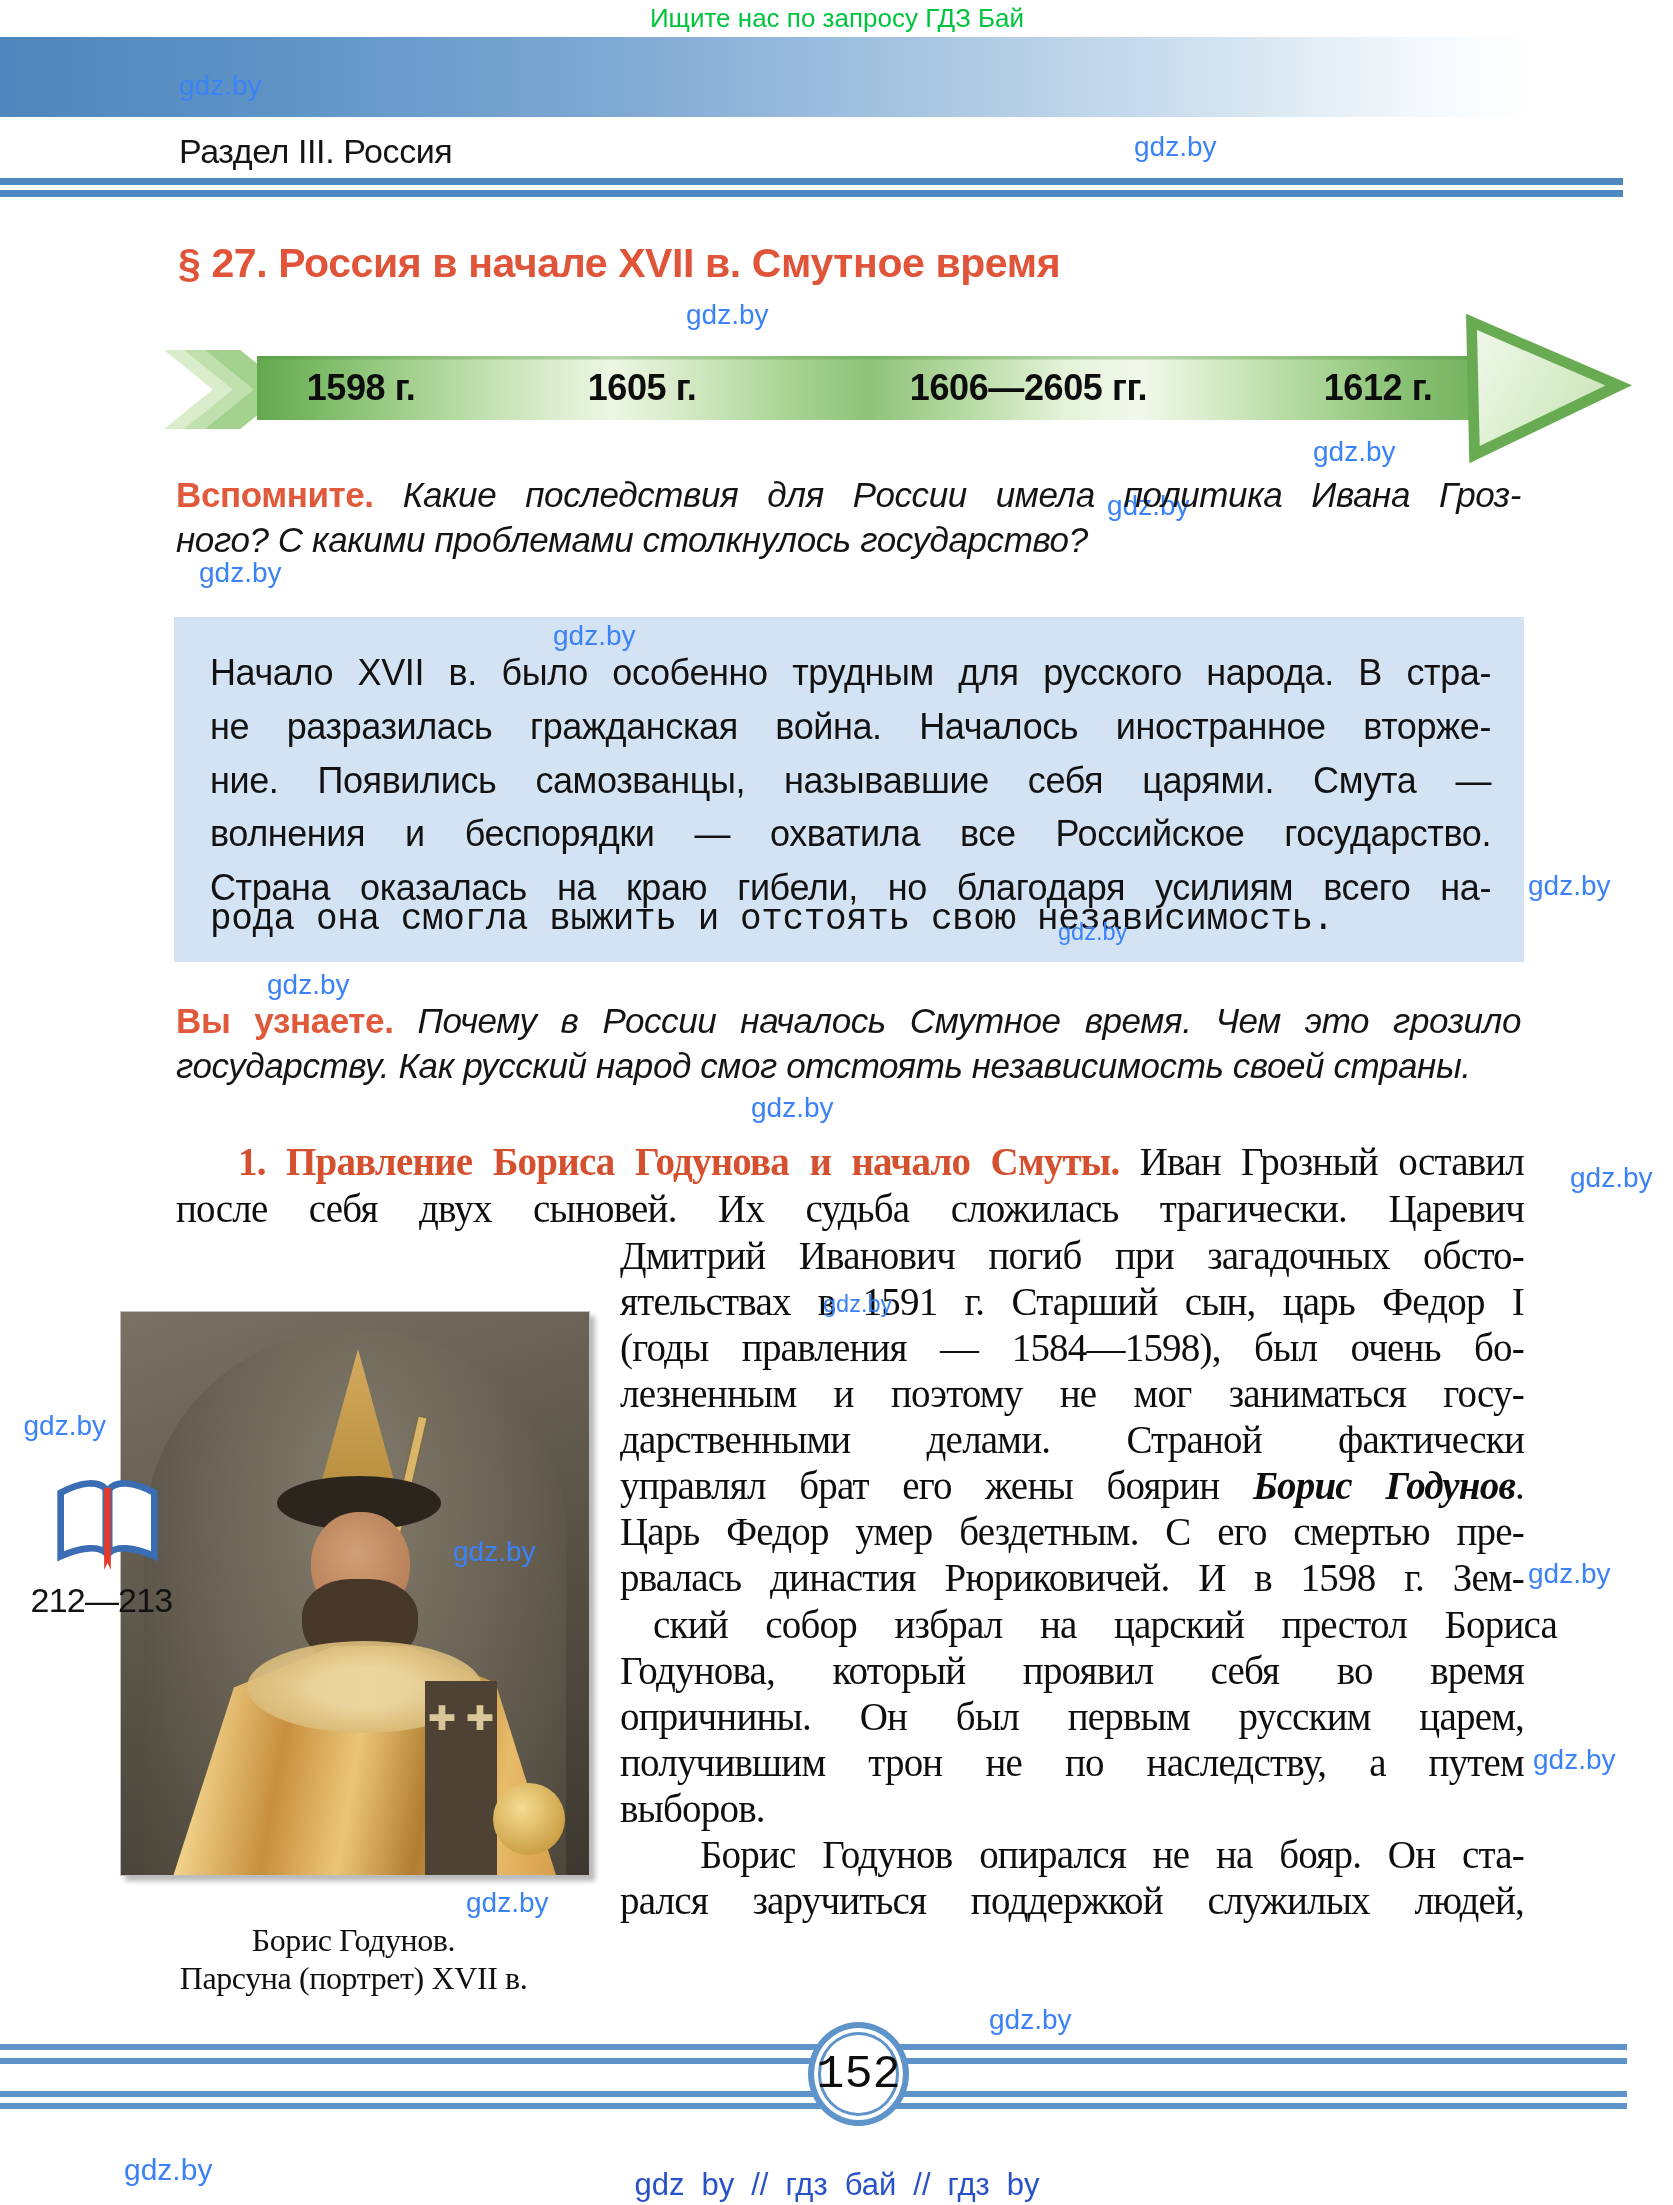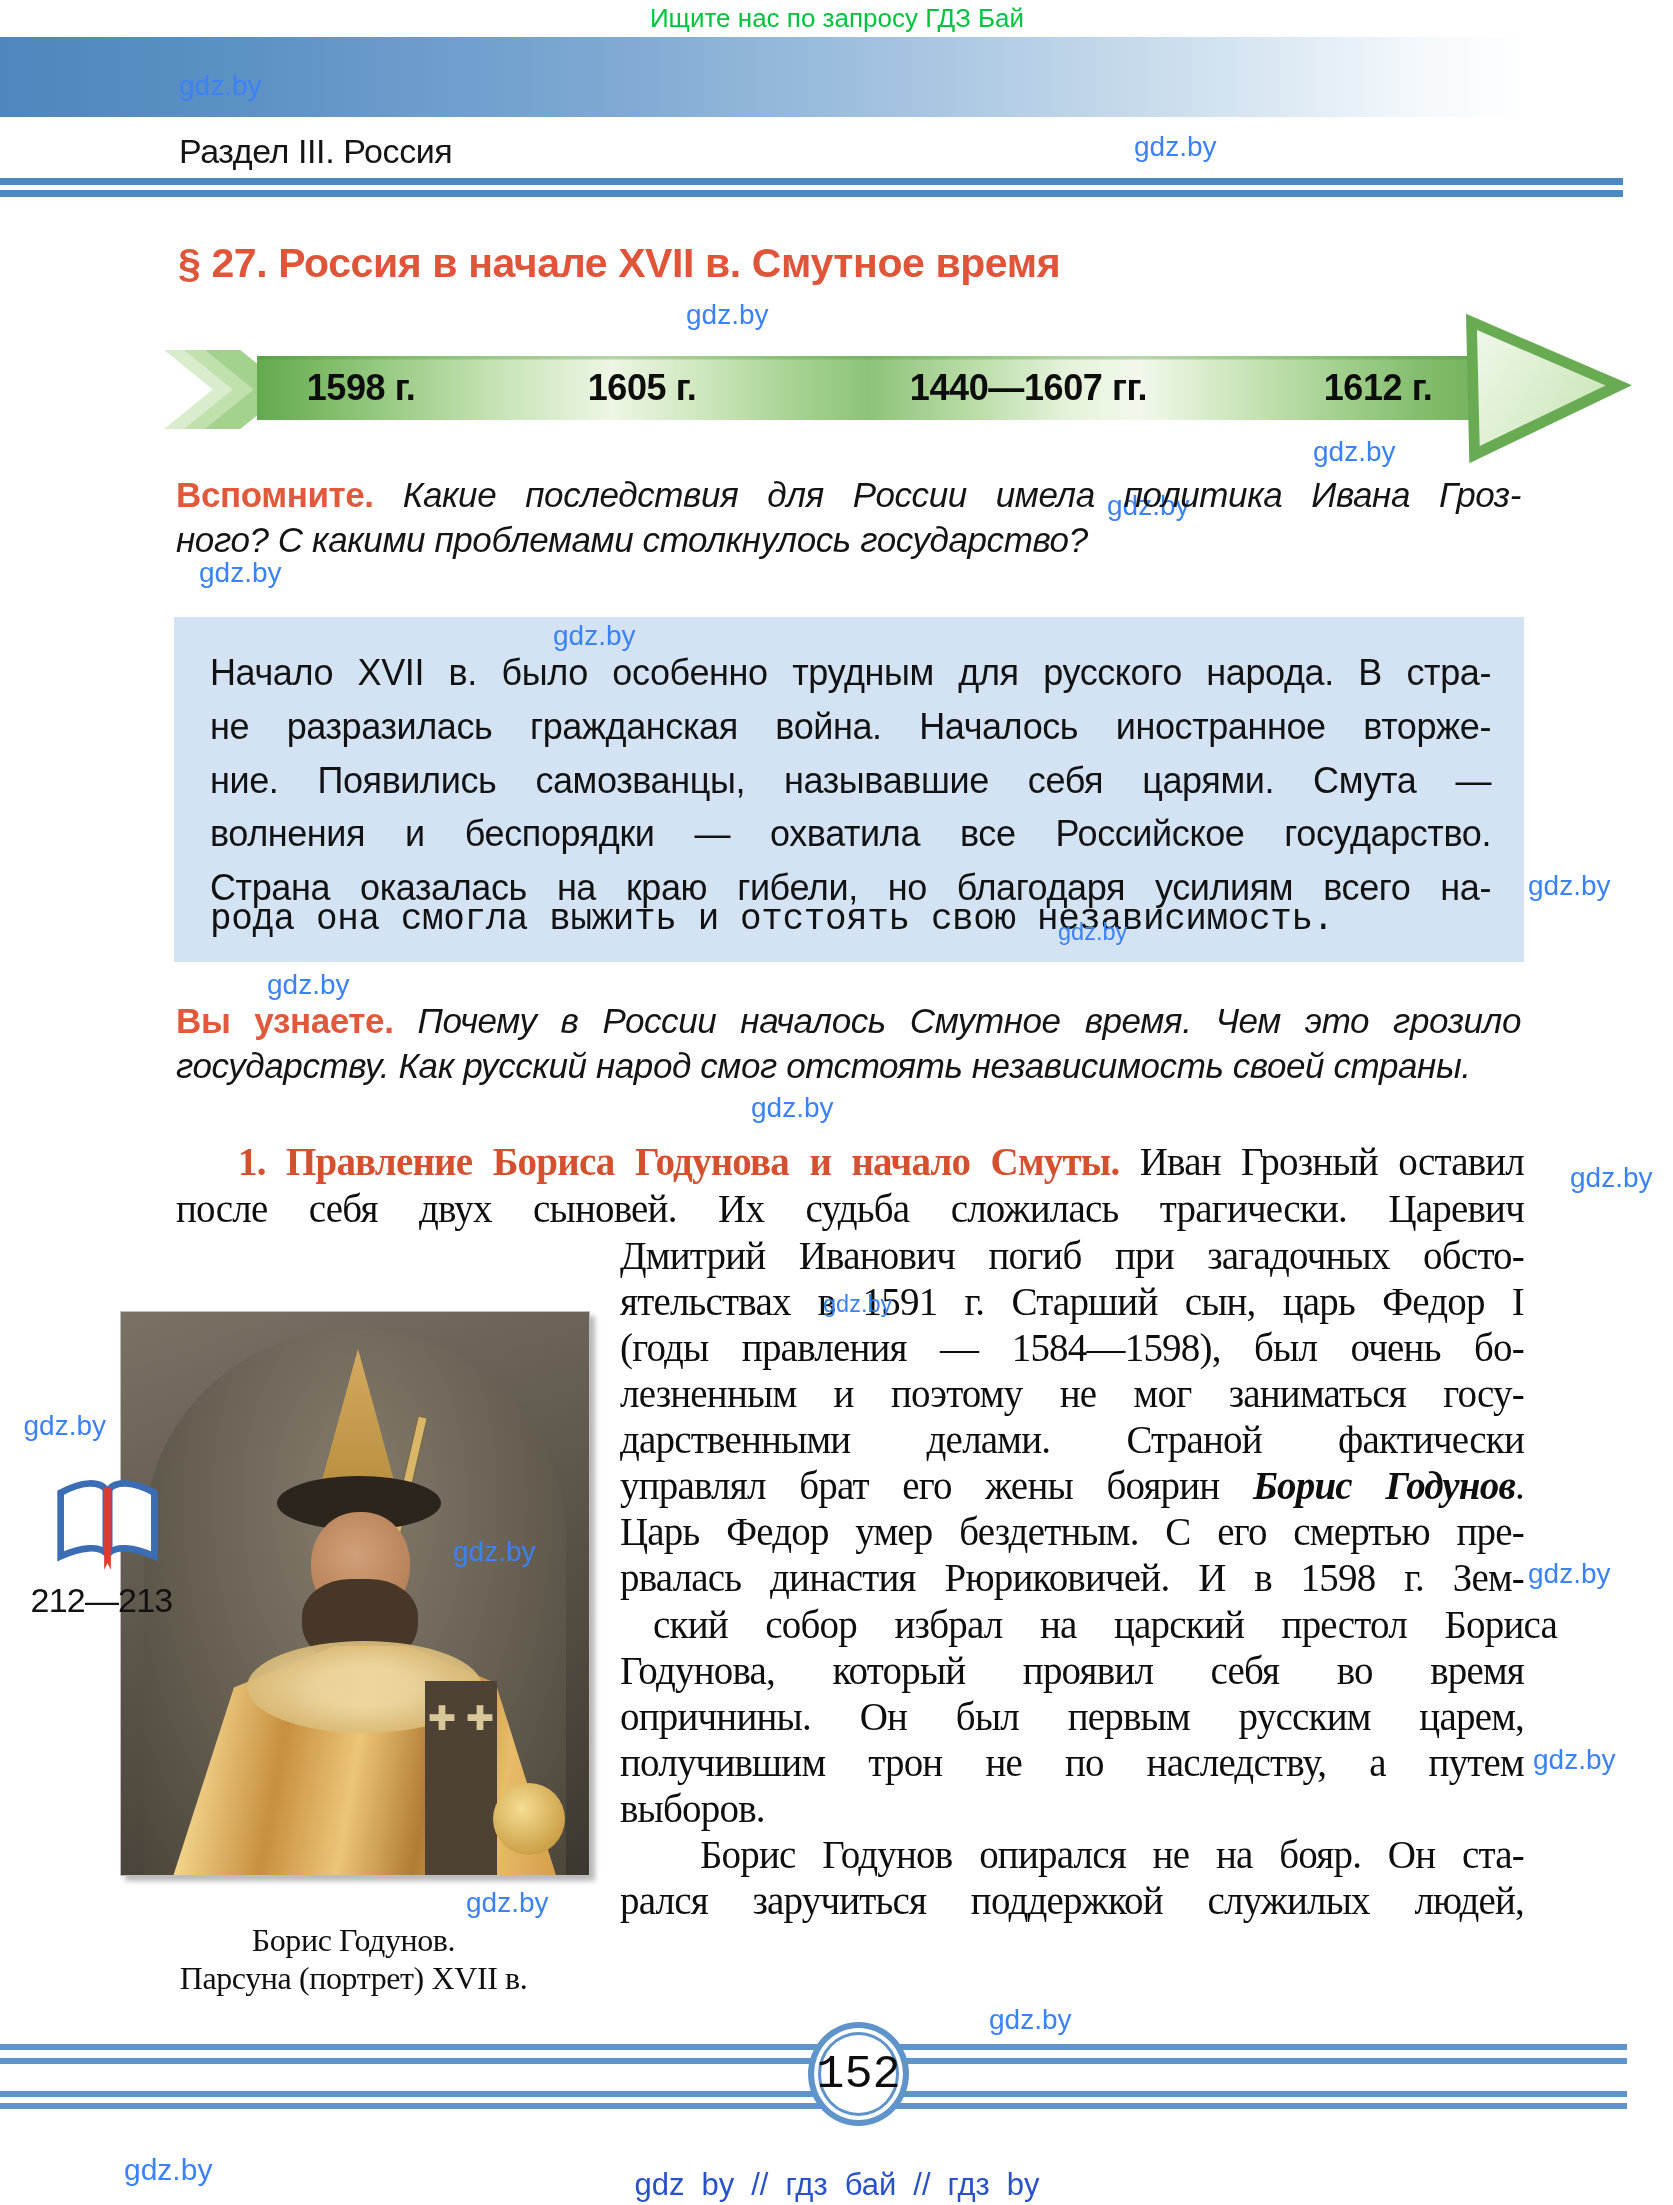--- a/index.html
+++ b/index.html
@@ -123,21 +123,21 @@
   <div class="wm" style="left:686px;top:299px;">gdz.by</div>
 
   <div class="chev" style="left:164px;background:#d9edcc;"></div>
   <div class="chev" style="left:184px;background:#c0e1ae;"></div>
   <div class="chev" style="left:205px;background:#a3d18e;"></div>
   <div class="band"></div>
   <div class="ah-outer"></div>
   <div class="ah-inner"></div>
   <div class="tdate" style="left:277px;width:168px;">1598 г.</div>
   <div class="tdate" style="left:558px;width:168px;">1605 г.</div>
-  <div class="tdate" style="left:886px;width:285px;">1440—1607 гг.</div>
+  <div class="tdate" style="left:886px;width:285px;">1606—2605 гг.</div>
   <div class="tdate" style="left:1294px;width:168px;">1612 г.</div>
   <div class="wm" style="left:1313px;top:436px;">gdz.by</div>
   <div class="wm" style="left:1107px;top:490px;">gdz.by</div>
 
   <div class="qline j" style="top:475px;"><span class="qlabel">Вспомните.</span> <span>Какие последствия для России имела политика Ивана Гроз-</span></div>
   <div class="qline" style="top:520px;">ного? С какими проблемами столкнулось государство?</div>
   <div class="wm" style="left:199px;top:557px;">gdz.by</div>
 
   <div class="ibox"></div>
   <div class="wm" style="left:553px;top:620px;">gdz.by</div>

